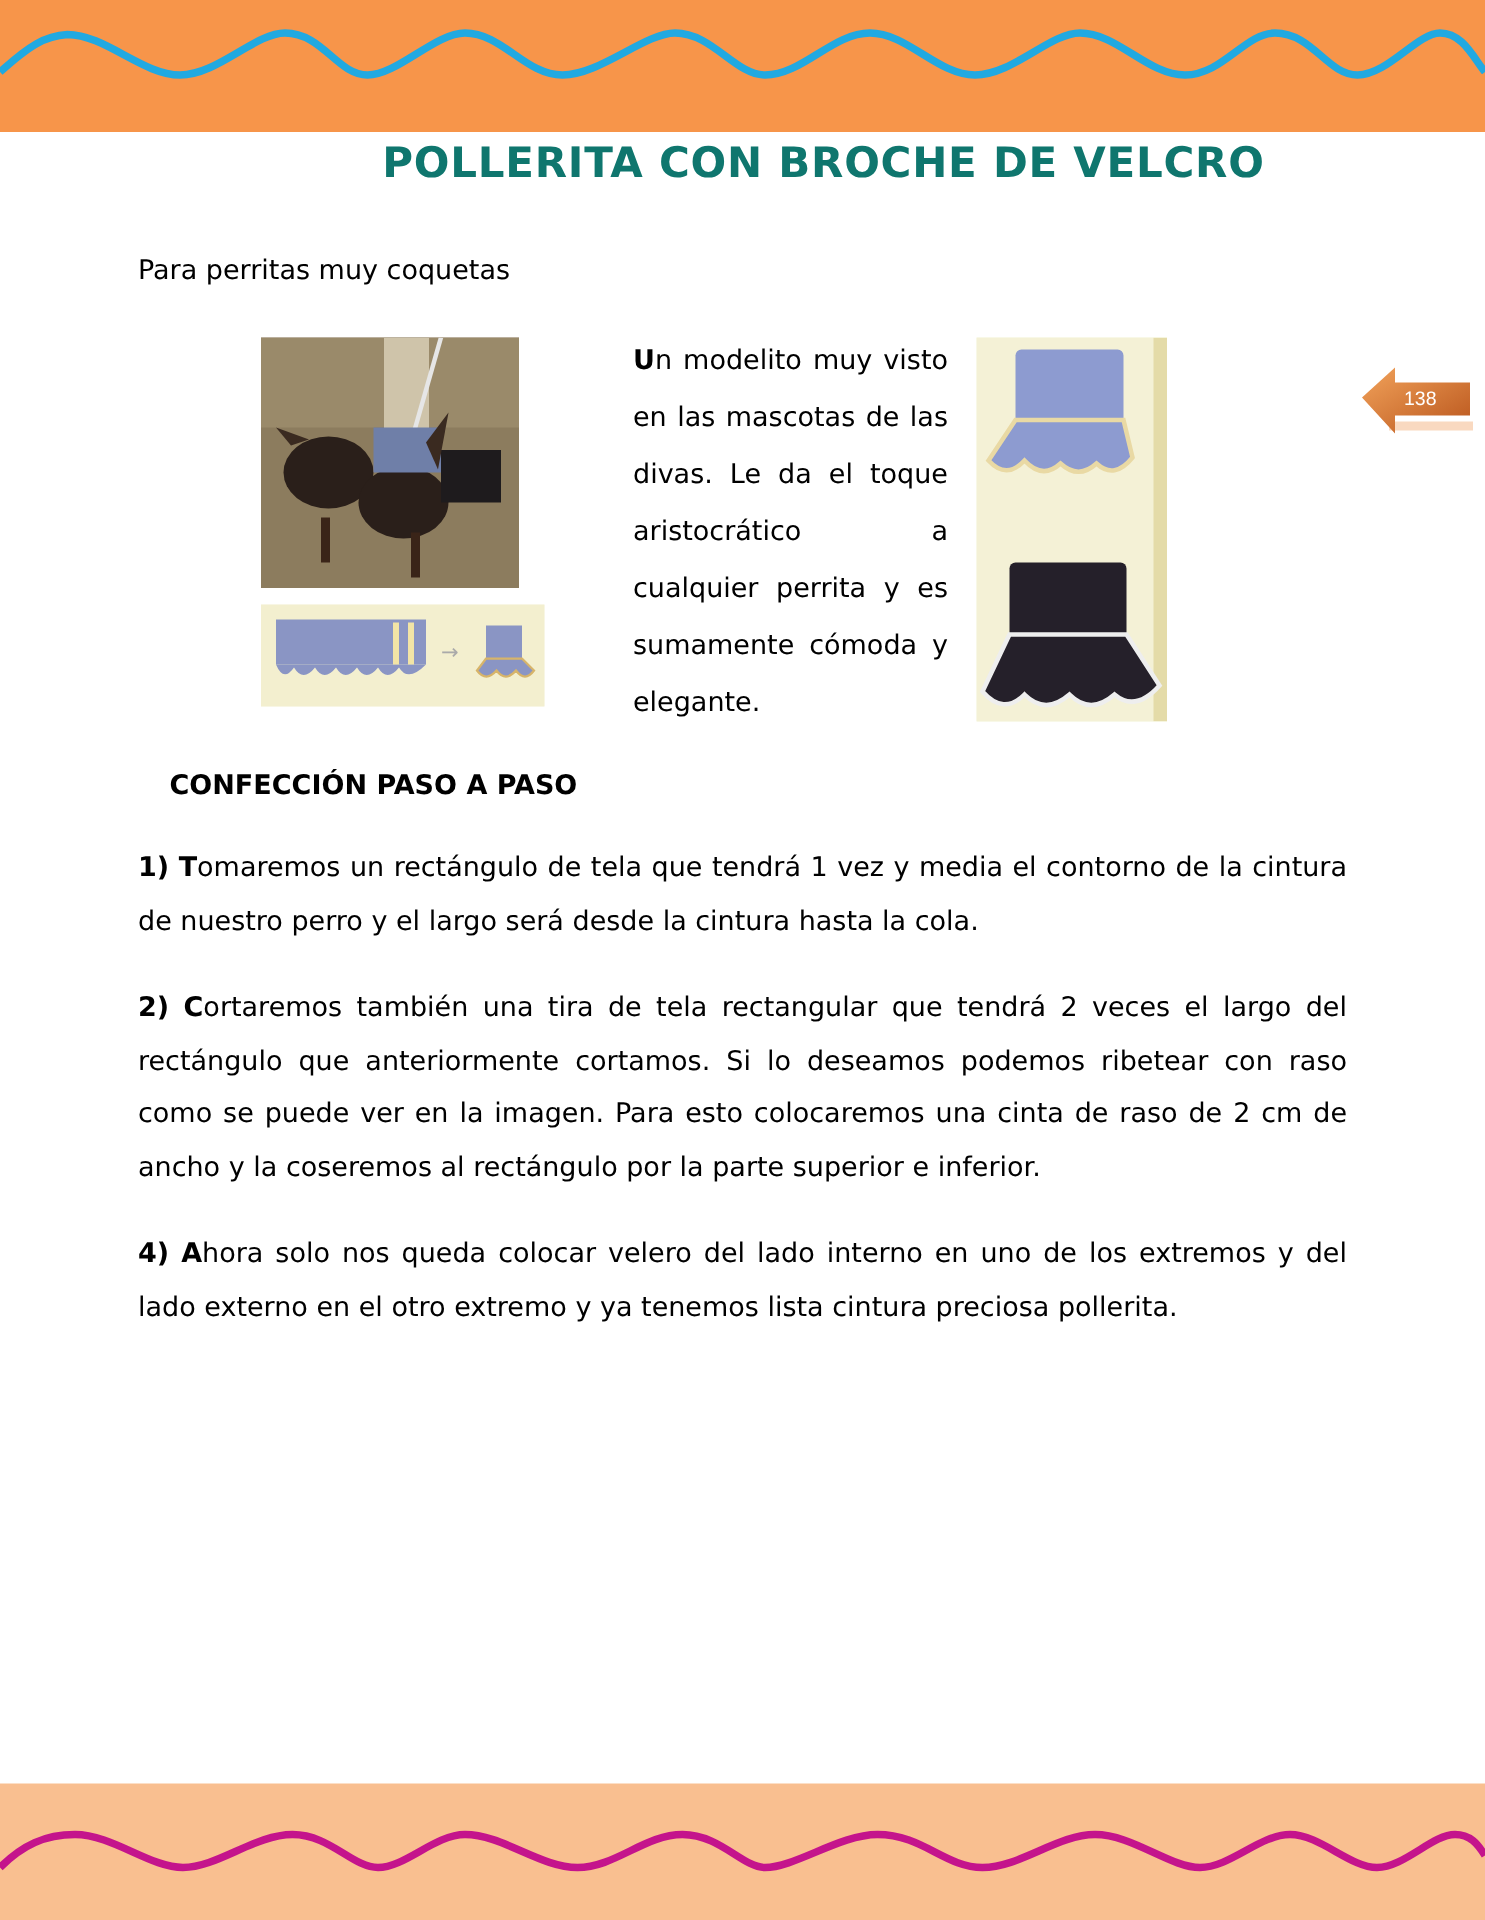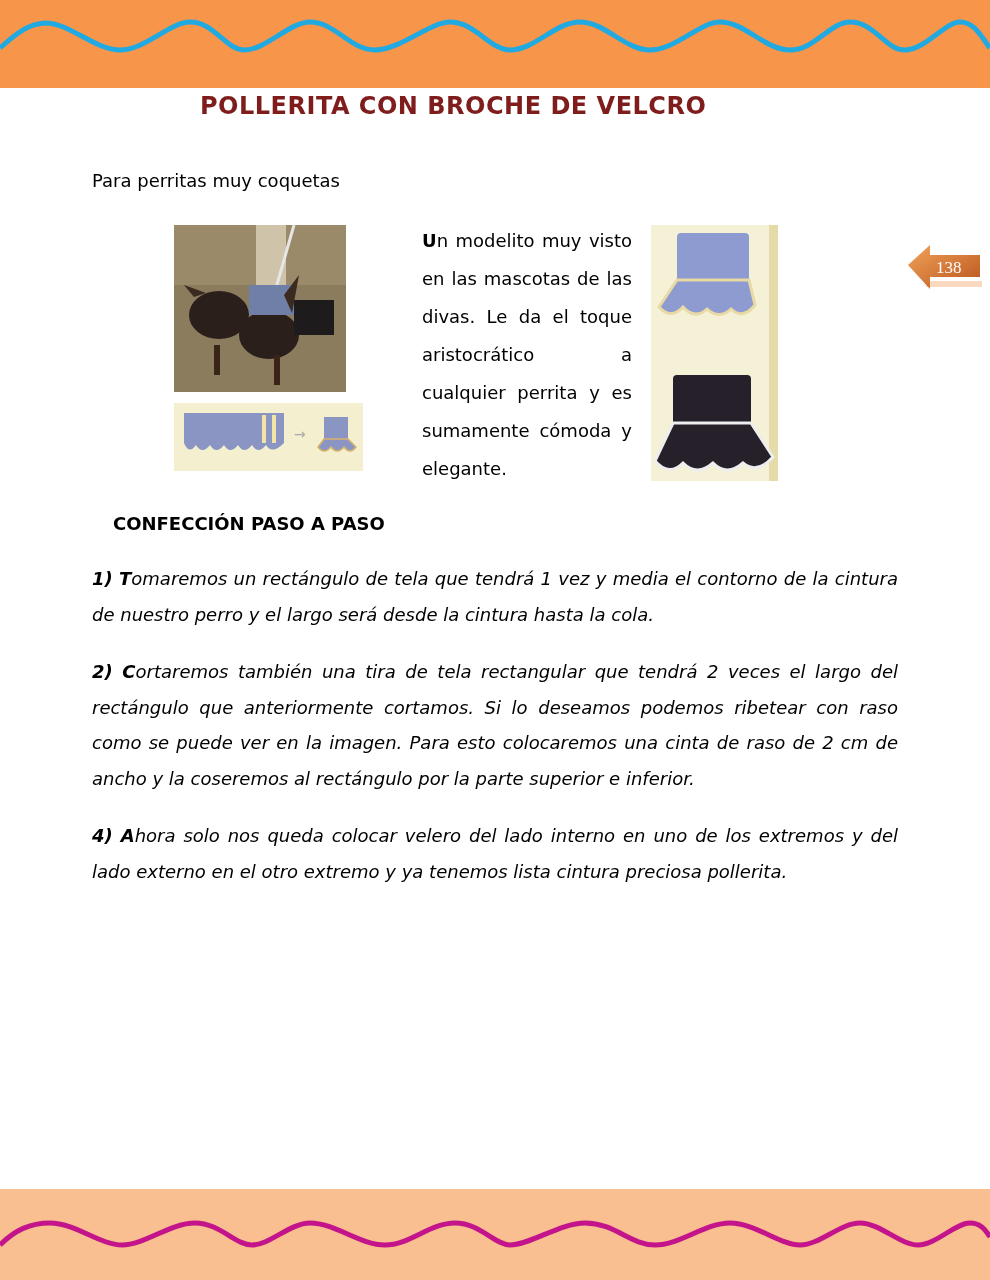--- a/index.html
+++ b/index.html
@@ -13,47 +13,47 @@
     position: absolute; left: 0; top: 0; width: 990px; height: 88px;
     background: #f7954a;
   }
   .bottom-band {
     position: absolute; left: 0; top: 1189px; width: 990px; height: 91px;
     background: #f9bf90;
   }
   .wave { position: absolute; left: 0; width: 990px; }
   .title {
     position: absolute; left: 200px; width: 698px; top: 92px;
-    text-align: left; font-weight: bold; font-size: 24px;
-    color: #7f1d1d; letter-spacing: 0.5px;
+    text-align: center; font-weight: bold; font-size: 28px;
+    color: #0f766e; letter-spacing: 0.5px;
   }
   .subtitle {
     position: absolute; left: 92px; top: 170px;
     font-weight: normal; font-size: 18px;
   }
   .photo { position: absolute; overflow: hidden; }
   .dogs { left: 174px; top: 225px; width: 172px; height: 167px; background: #8f8064; }
   .strip { left: 174px; top: 403px; width: 189px; height: 68px; background: #f3efcf; }
   .skirts { left: 651px; top: 225px; width: 127px; height: 256px; background: #f4f1d6; }
   .intro {
     position: absolute; left: 422px; top: 222px; width: 210px;
     font-size: 18px; line-height: 38px; text-align: justify;
     text-align-last: left;
   }
   .page-badge {
     position: absolute; left: 906px; top: 243px; width: 78px; height: 50px;
   }
   .page-num {
-    position: absolute; left: 936px; top: 258px; font-size: 17px; color: #fff;
-    font-family: Liberation Serif, serif;
+    position: absolute; left: 936px; top: 258px; font-size: 13px; color: #fff;
+    font-family: Liberation Sans, sans-serif;
   }
   .section-heading {
     position: absolute; left: 92px; top: 513px; font-weight: bold; font-size: 18px; margin-left: 21px;
   }
-  .steps { position: absolute; left: 92px; top: 561px; width: 806px; font-style: italic; }
+  .steps { position: absolute; left: 92px; top: 561px; width: 806px; }
   .step {
     font-size: 18px; line-height: 35.5px; text-align: justify;
     margin: 0 0 22px 0;
   }
   .step .num { font-weight: bold; }
 </style>
 </head>
 <body>
 
 <div class="top-band"></div>

